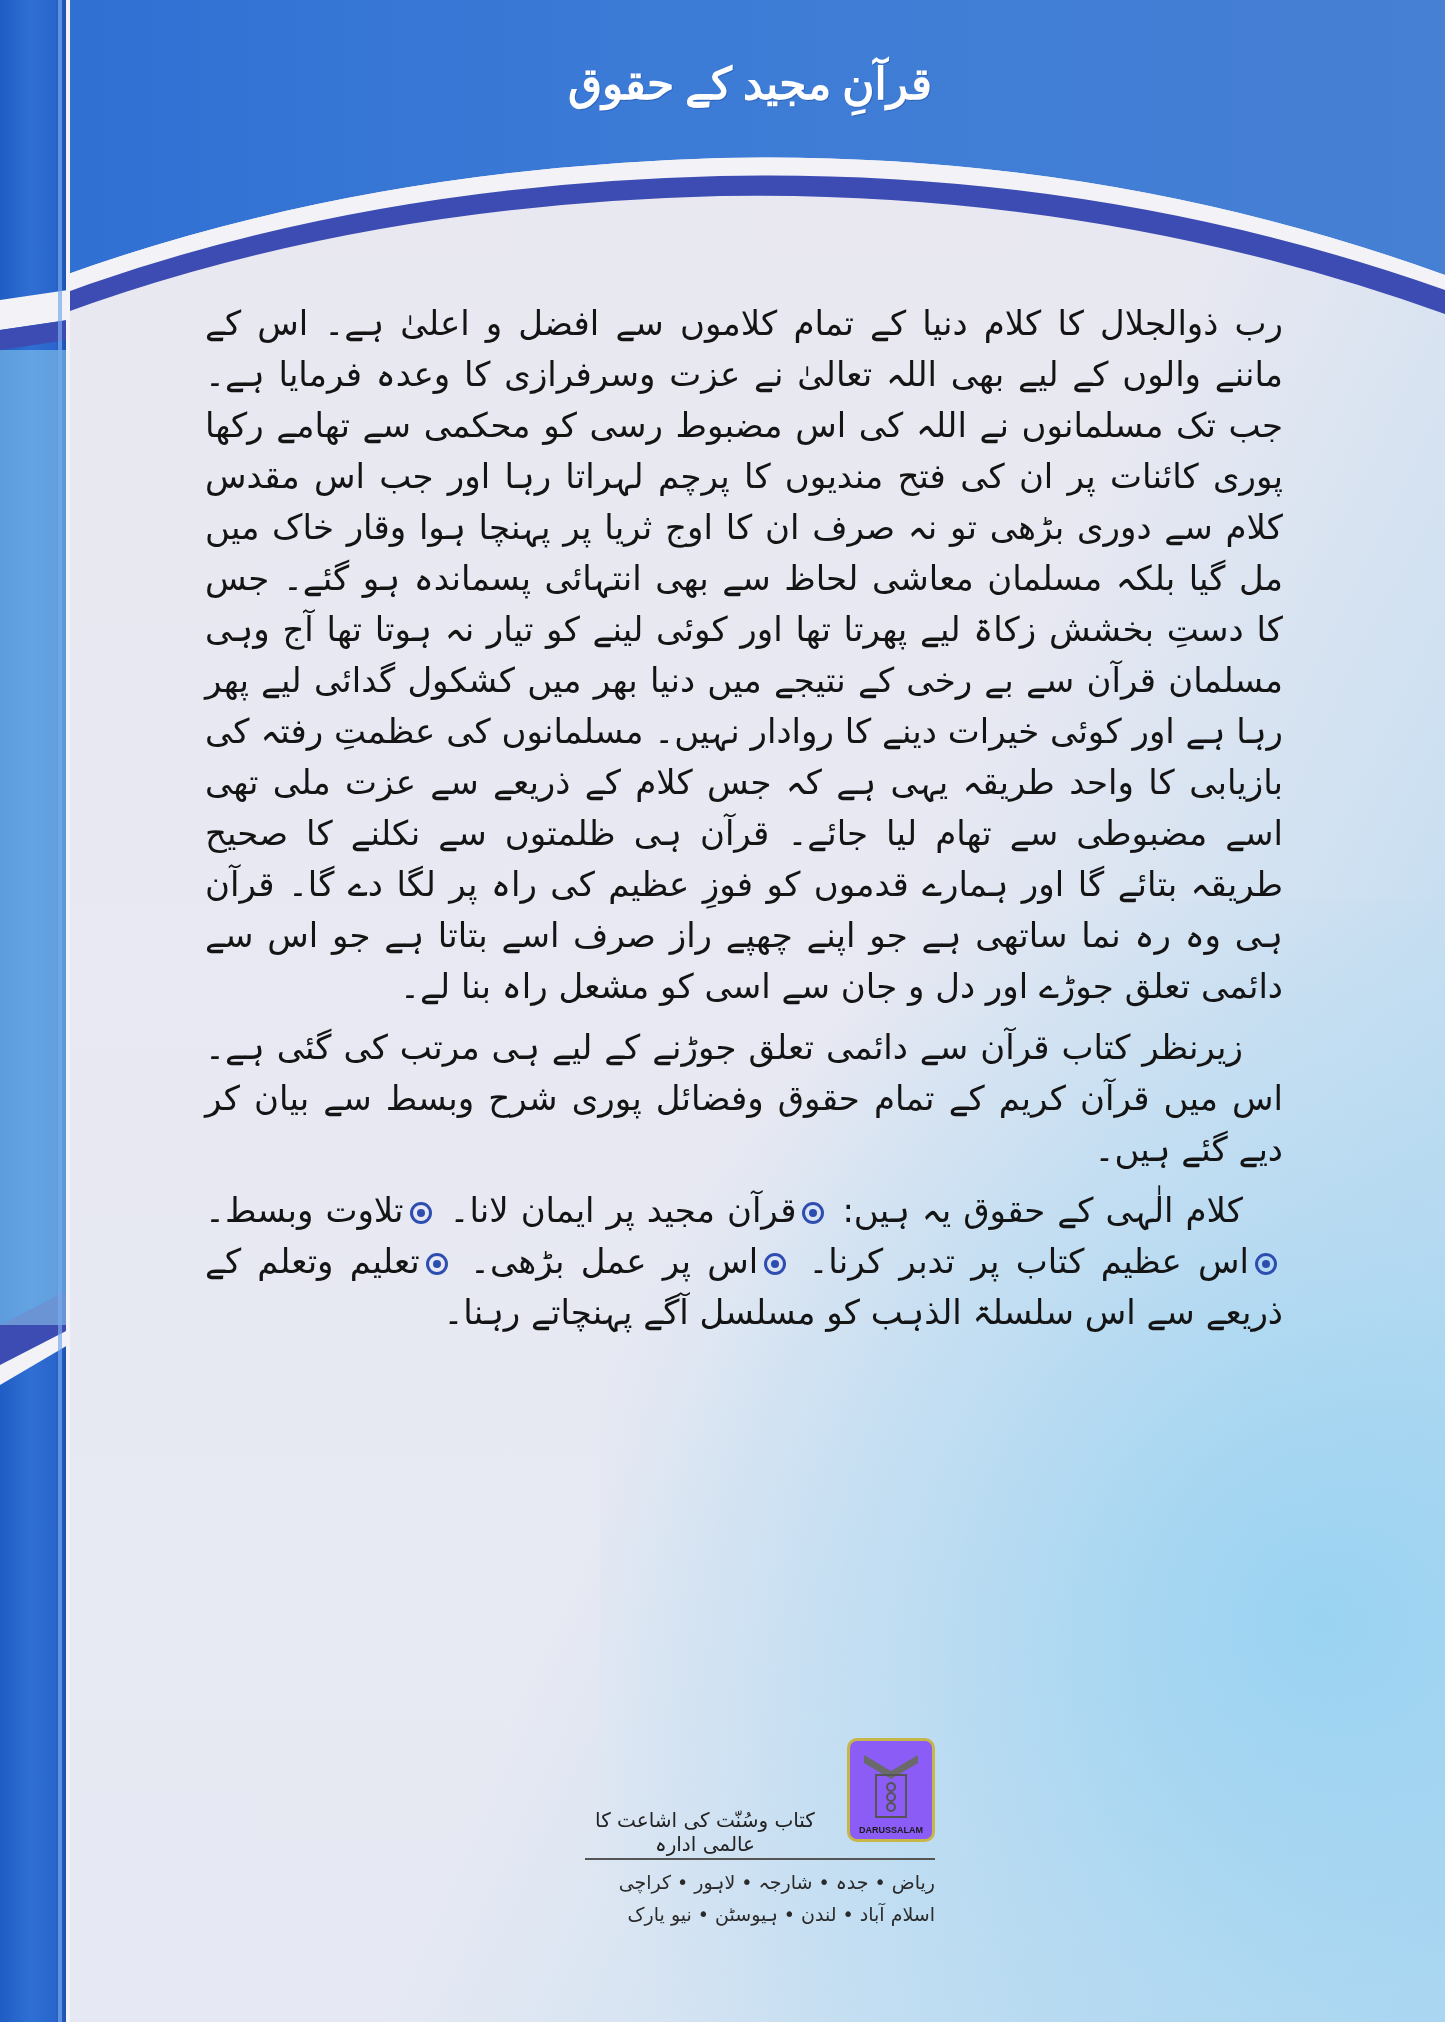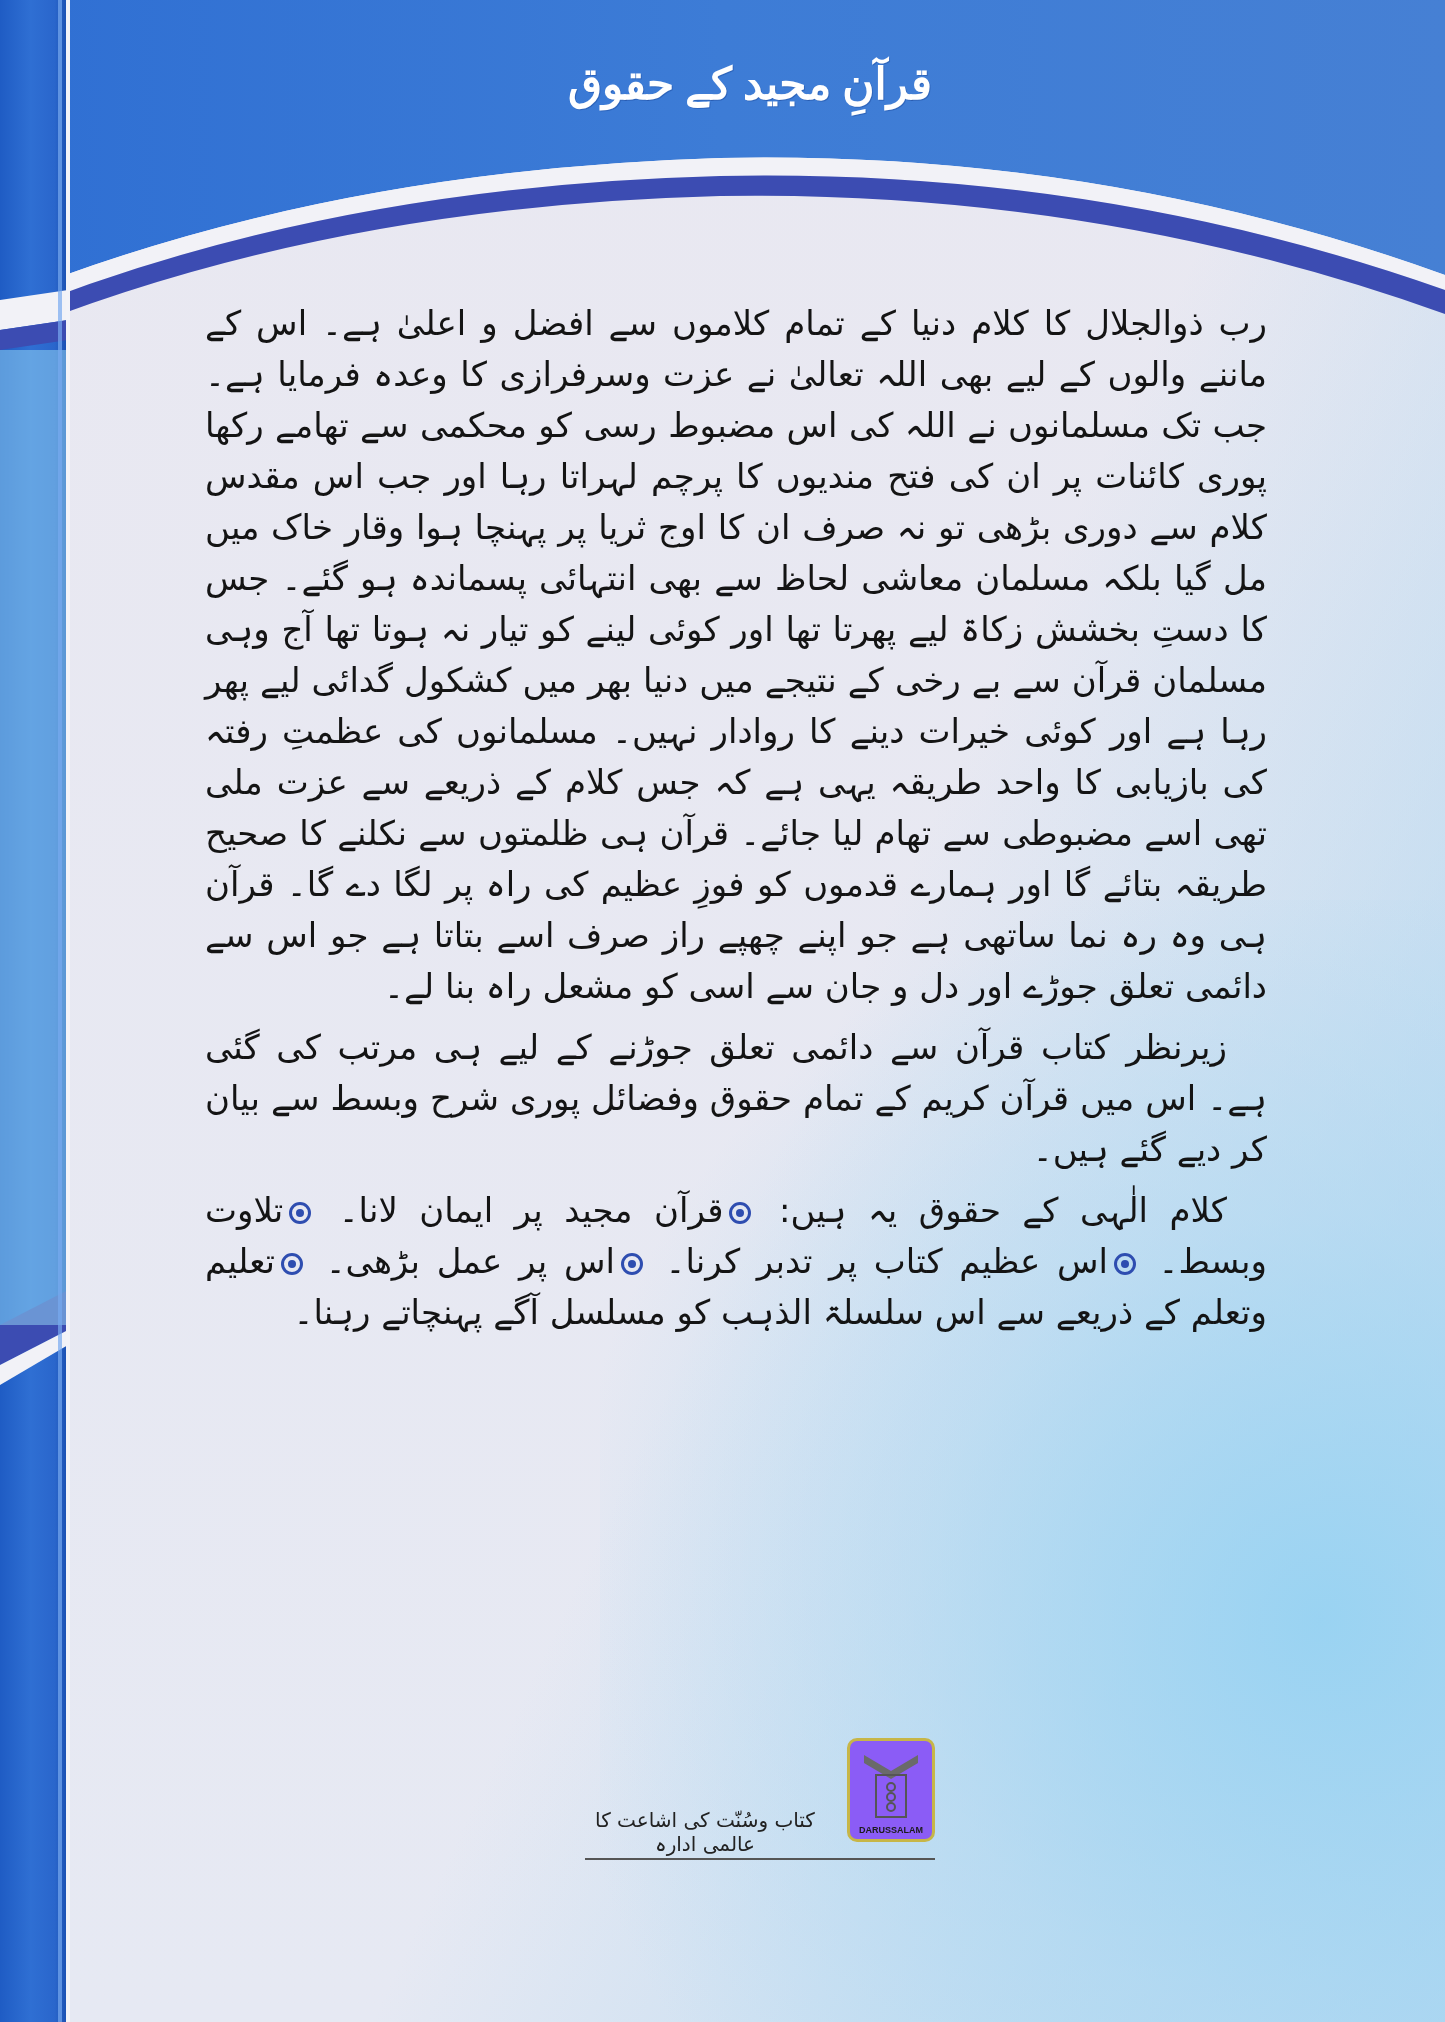--- a/index.html
+++ b/index.html
@@ -36,21 +36,21 @@
     position: absolute; left: 560px; top: 30px; width: 380px; height: 110px;
     color: #ffffff; font-family: Liberation Serif, serif; font-size: 44px; font-weight: bold;
     text-align: center; direction: rtl; line-height: 110px; z-index: 7;
     text-shadow: 1px 1px 0 rgba(20,60,140,0.35);
   }
   .body-text {
     position: absolute; left: 205px; top: 298px; width: 1080px; z-index: 3;
     direction: rtl; text-align: justify; color: #141414;
     font-family: "DejaVu Sans", sans-serif; font-size: 34px; line-height: 51px;
   }
-  .body-text p { margin: 0 18px 10px 0; text-indent: 40px; }
+  .body-text p { margin: 0 2px 10px 0; text-indent: 40px; }
   .body-text p.first { text-indent: 0; }
   .bullet {
     display: inline-block; width: 22px; height: 22px; border-radius: 50%;
     border: 3px solid #2e4db0; box-sizing: border-box; position: relative;
     vertical-align: middle; margin: 0 6px;
   }
   .bullet::after {
     content: ""; position: absolute; left: 50%; top: 50%; width: 8px; height: 8px;
     margin: -4px 0 0 -4px; border-radius: 50%; background: #2e4db0;
   }
@@ -133,13 +133,17 @@
     <svg width="82" height="80" viewBox="0 0 82 80" style="position:absolute;left:0;top:4px;">
       <path d="M14,10 L41,26 L68,10 L68,18 L41,34 L14,18 Z" fill="#6a6a6a"></path>
       <rect x="26" y="30" width="30" height="42" fill="none" stroke="#555" stroke-width="2"></rect>
       <circle cx="41" cy="42" r="4" fill="none" stroke="#555" stroke-width="2"></circle>
       <circle cx="41" cy="52" r="4" fill="none" stroke="#555" stroke-width="2"></circle>
       <circle cx="41" cy="62" r="4" fill="none" stroke="#555" stroke-width="2"></circle>
     </svg>
     <div class="pub-logo-caption">DARUSSALAM</div>
   </div>
   <div class="pub-rule"></div>
+  <div class="pub-cities">
+    <div>ریاض • جدہ • شارجہ • لاہور • کراچی</div>
+    <div>اسلام آباد • لندن • ہیوسٹن • نیو یارک</div>
+  </div>
 </div>
 
 </body></html>

